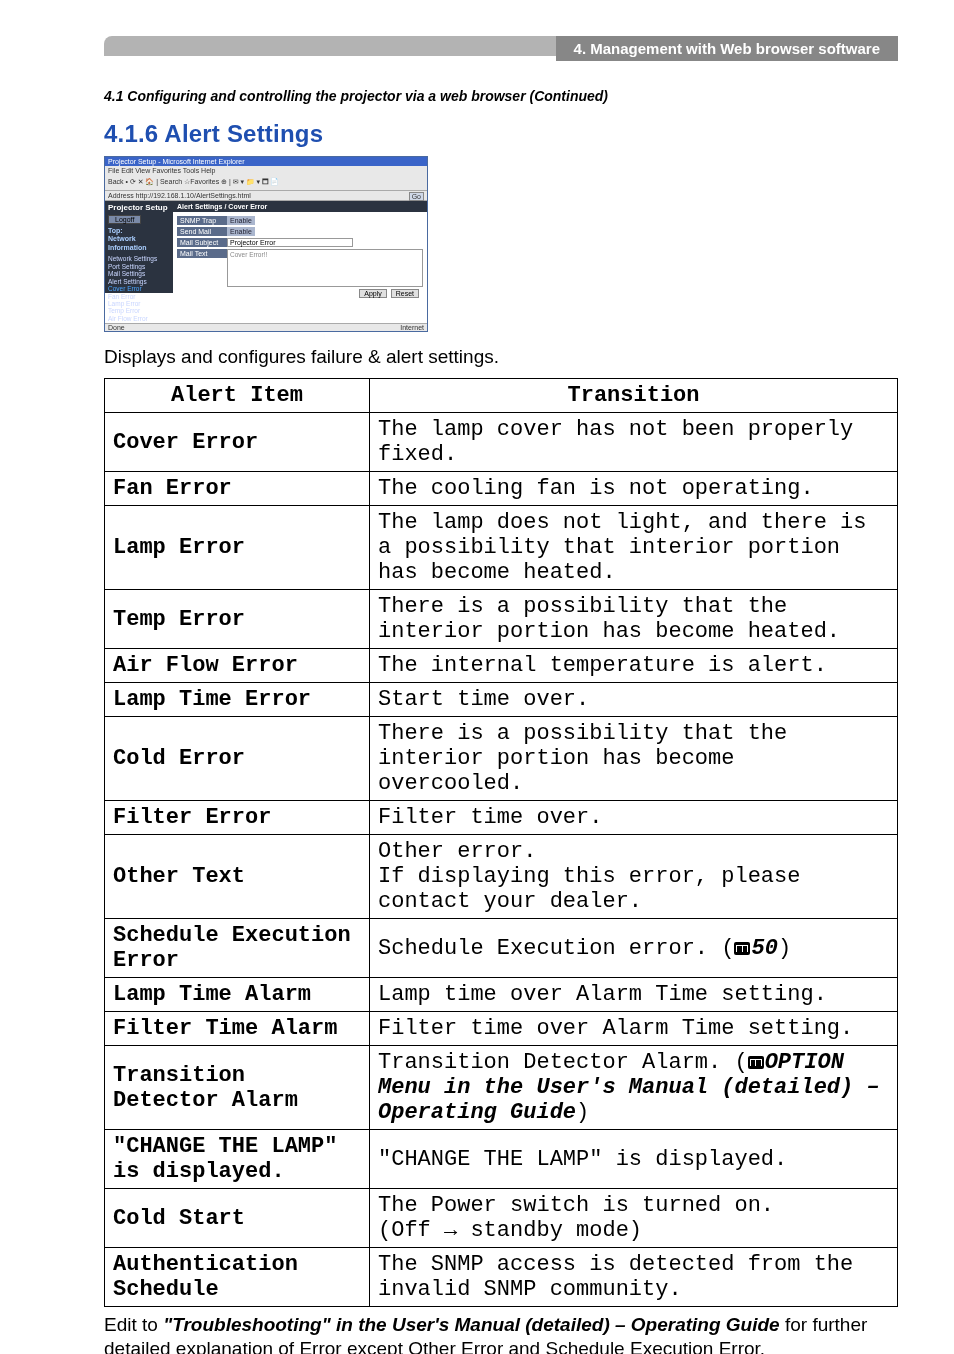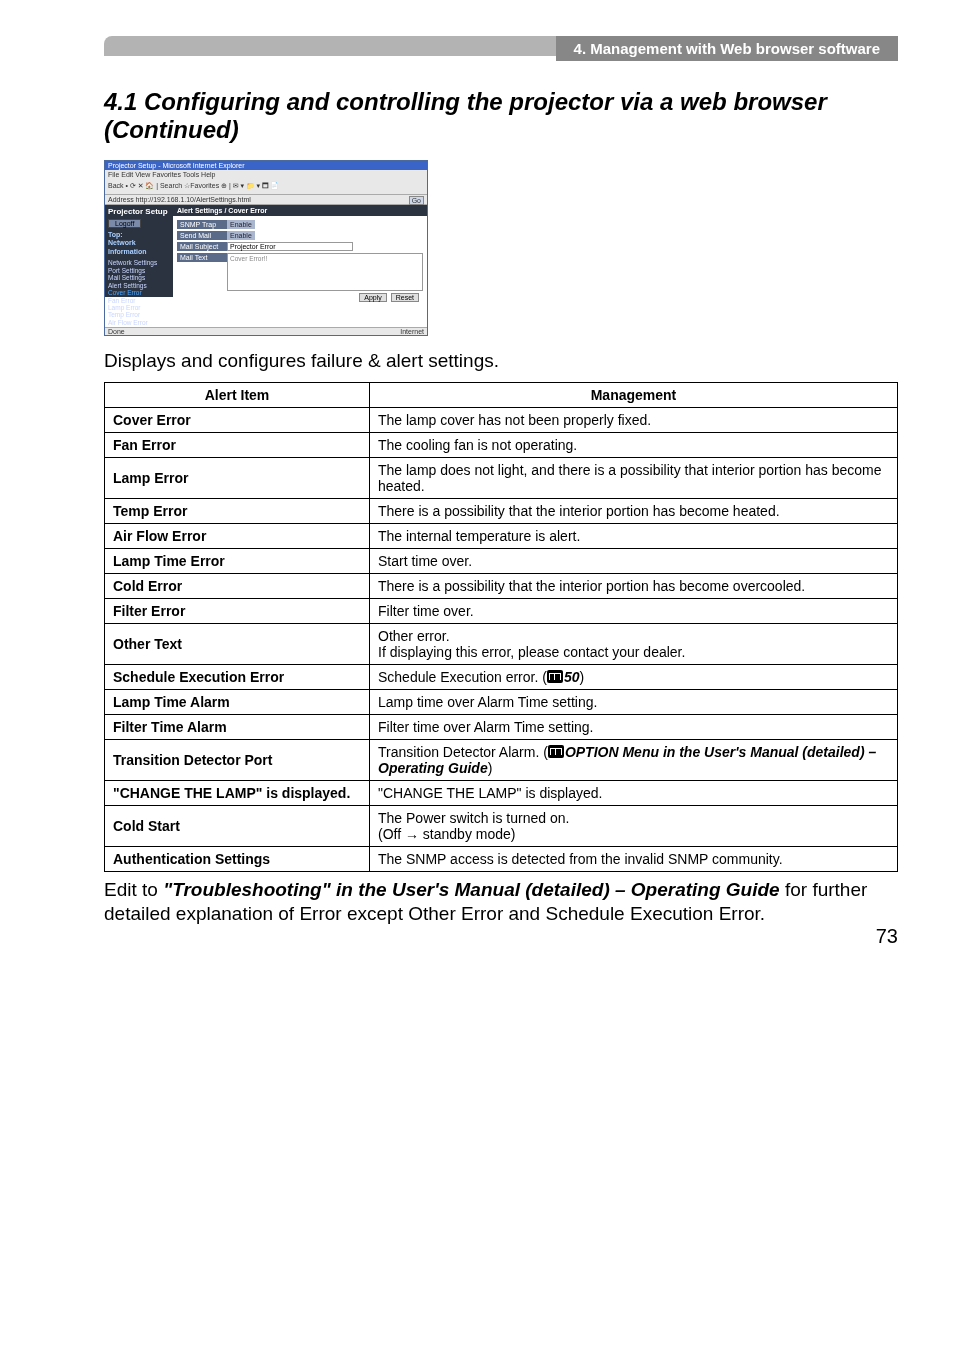--- a/index.html
+++ b/index.html
@@ -31,21 +31,21 @@
     background: #878787;
     color: #fff;
     padding: 4px 18px 4px 18px;
     font-weight: bold;
     font-size: 15px;
     border-radius: 0 0 0 0;
   }
   .section-continued {
     font-style: italic;
     font-weight: bold;
-    font-size: 24px;
+    font-size: 14px;
     margin: 18px 0 16px 0;
   }
   .subsection {
     color: #1f4fb0;
     font-family: Arial, Helvetica, sans-serif;
     font-weight: 900;
     font-size: 24px;
     margin: 10px 0 8px 0;
     letter-spacing: 0.2px;
   }
@@ -195,21 +195,22 @@
     justify-content:space-between;
   }
 
   .intro {
     font-size: 19px;
     margin: 14px 0 10px 0;
   }
   table.alerts {
     border-collapse: collapse;
     width: 100%;
-    font-size: 14px;
+    font-size: 22px;
+    font-family: Liberation Mono, monospace;
   }
   table.alerts th, table.alerts td {
     border: 1.5px solid #000;
     padding: 4px 8px;
     vertical-align: middle;
     text-align: left;
   }
   table.alerts th {
     font-weight: bold;
     text-align: center;
@@ -263,20 +264,21 @@
 
 <div class="page">
 
   <div class="hdr-bar">
     <div class="gray-bar"></div>
     <div class="title-box">4. Management with Web browser software</div>
   </div>
 
   <div class="section-continued">4.1 Configuring and controlling the projector via a web browser (Continued)</div>
 
+  <div class="subsection">4.1.6 Alert Settings</div>
 
   <div class="shot">
     <div class="ie-top">Projector Setup - Microsoft Internet Explorer</div>
     <div class="ie-menu">File   Edit   View   Favorites   Tools   Help</div>
     <div class="ie-toolbar">Back  •  ⟳  ✕  🏠  | Search  ☆Favorites  ⊕  | ✉ ▾ 📁 ▾ 🗖 📄</div>
     <div class="ie-addr">
       <span>Address  http://192.168.1.10/AlertSettings.html</span>
       <span style="float:right;background:#cfd8e8;border:1px solid #888;padding:0 2px;">Go</span>
     </div>
     <div class="ie-body">
@@ -333,21 +335,21 @@
       <span>Internet</span>
     </div>
   </div>
 
   <div class="intro">Displays and configures failure &amp; alert settings.</div>
 
   <table class="alerts">
     <tbody>
         <tr>
       <th class="col-item">Alert Item</th>
-      <th>Management</th>
+      <th>Transition</th>
     </tr>
     <tr>
       <td class="col-item">Cover Error</td>
       <td class="desc">The lamp cover has not been properly fixed.</td>
     </tr>
     <tr>
       <td class="col-item">Fan Error</td>
       <td class="desc">The cooling fan is not operating.</td>
     </tr>
     <tr>
@@ -389,38 +391,38 @@
     </tr>
     <tr>
       <td class="col-item">Lamp Time Alarm</td>
       <td class="desc">Lamp time over Alarm Time setting.</td>
     </tr>
     <tr>
       <td class="col-item">Filter Time Alarm</td>
       <td class="desc">Filter time over Alarm Time setting.</td>
     </tr>
     <tr>
-      <td class="col-item">Transition Detector Port</td>
+      <td class="col-item">Transition Detector Alarm</td>
       <td class="desc">
         <span>Transition Detector Alarm. (</span><span class="book-icon"></span><span class="em2">OPTION Menu in the User's Manual (detailed) – Operating Guide</span><span>)</span>
       </td>
     </tr>
     <tr>
       <td class="col-item">"CHANGE THE LAMP" is displayed.</td>
       <td class="desc">"CHANGE THE LAMP" is displayed.</td>
     </tr>
     <tr>
       <td class="col-item">Cold Start</td>
       <td class="desc">
         <span>The Power switch is turned on.</span><br>
         <span>(Off → standby mode)</span>
       </td>
     </tr>
     <tr>
-      <td class="col-item">Authentication Settings</td>
+      <td class="col-item">Authentication Schedule</td>
       <td class="desc">The SNMP access is detected from the invalid SNMP community.</td>
     </tr>
   </tbody>
     </table>
 
   <div class="refnote">
     <span>Edit to </span><span class="em">"Troubleshooting" in the User's Manual (detailed) – Operating Guide</span><span> for further detailed explanation of Error except Other Error and Schedule Execution Error.</span>
   </div>
 
   <div class="pagenum">73</div>

